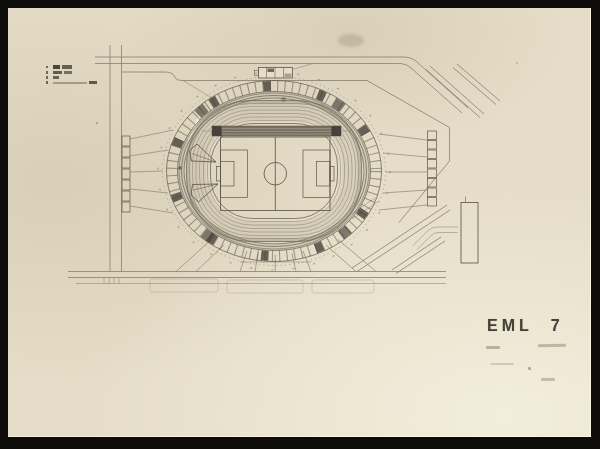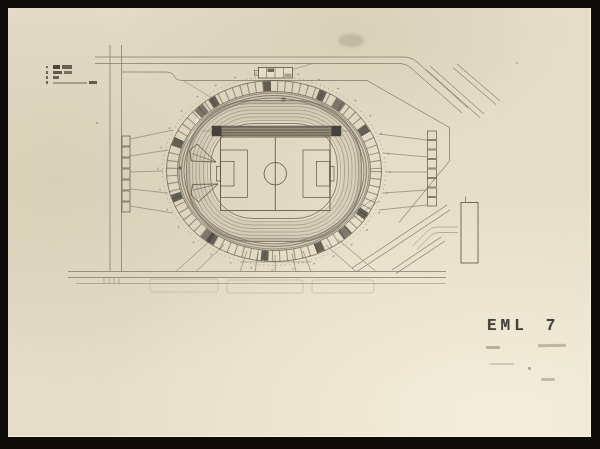--- a/index.html
+++ b/index.html
@@ -2,21 +2,21 @@
 <html style="--frame: #0d0c0a; --paper: #e5ddc7; --paper_light: #eee8d7; --paper_edge: #f3eedd; --ink: #5e5749; --ink_light: #8c8476; --stand_block: #46413a; --band: #6e6759; --label: #45423b; --smudge: #8d8371;"><head>
 <meta charset="utf-8">
 <style>
   :root{
     --frame:#0d0c0a; --paper:#e5ddc7; --paper_light:#eee8d7; --paper_edge:#f3eedd;
     --ink:#5e5749; --ink_light:#8c8476; --stand_block:#46413a; --band:#6e6759;
     --label:#45423b; --smudge:#8d8371;
   }
   html,body{margin:0;padding:0;background:#000;}
   .photo{position:relative;width:600px;height:449px;background:var(--frame);overflow:hidden;
-         font-family:Liberation Mono, monospace;}
+         font-family:Liberation Sans, sans-serif;}
   .paper{position:absolute;left:8px;top:8px;right:9px;bottom:12px;
     background:
       radial-gradient(120% 90% at 85% 95%, rgba(255,251,238,.55), transparent 60%),
       radial-gradient(80% 70% at 8% 40%, rgba(120,105,80,.12), transparent 70%),
       radial-gradient(55% 40% at 58% 6%, rgba(125,110,85,.12), transparent 70%),
       var(--paper);
     box-shadow: inset -1px -1px 0 rgba(250,246,232,.85);}
   .plan-svg{position:absolute;left:0;top:0;width:600px;height:449px;}
   
   .ln{fill:none;stroke:var(--ink);stroke-width:.7;}

